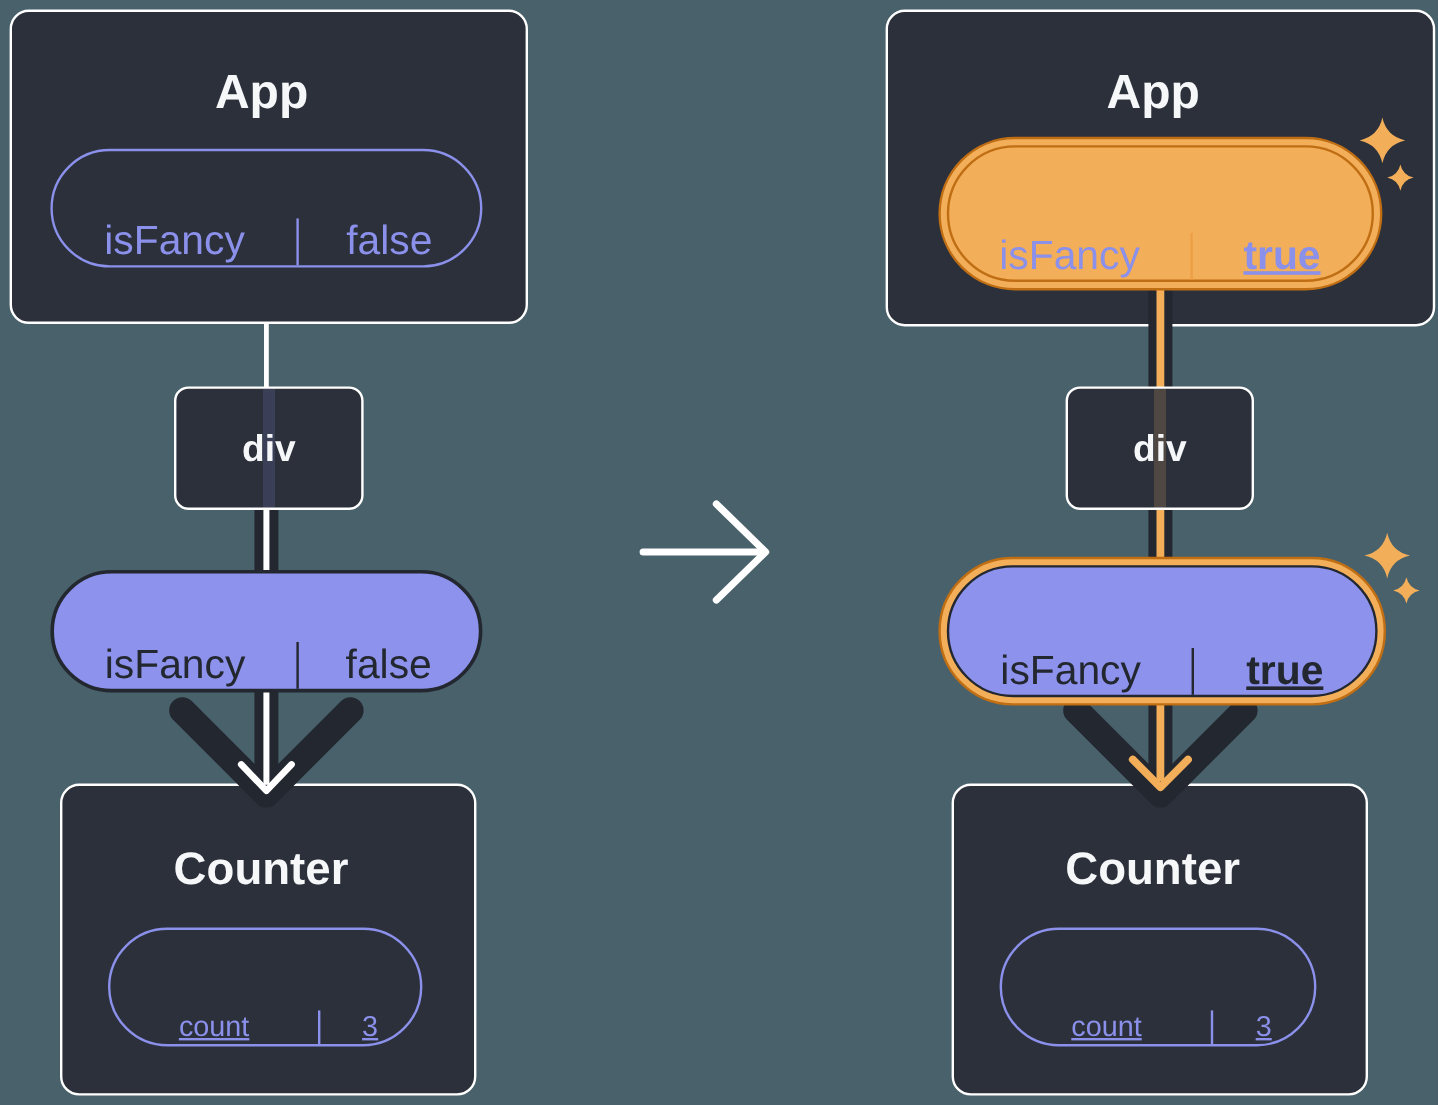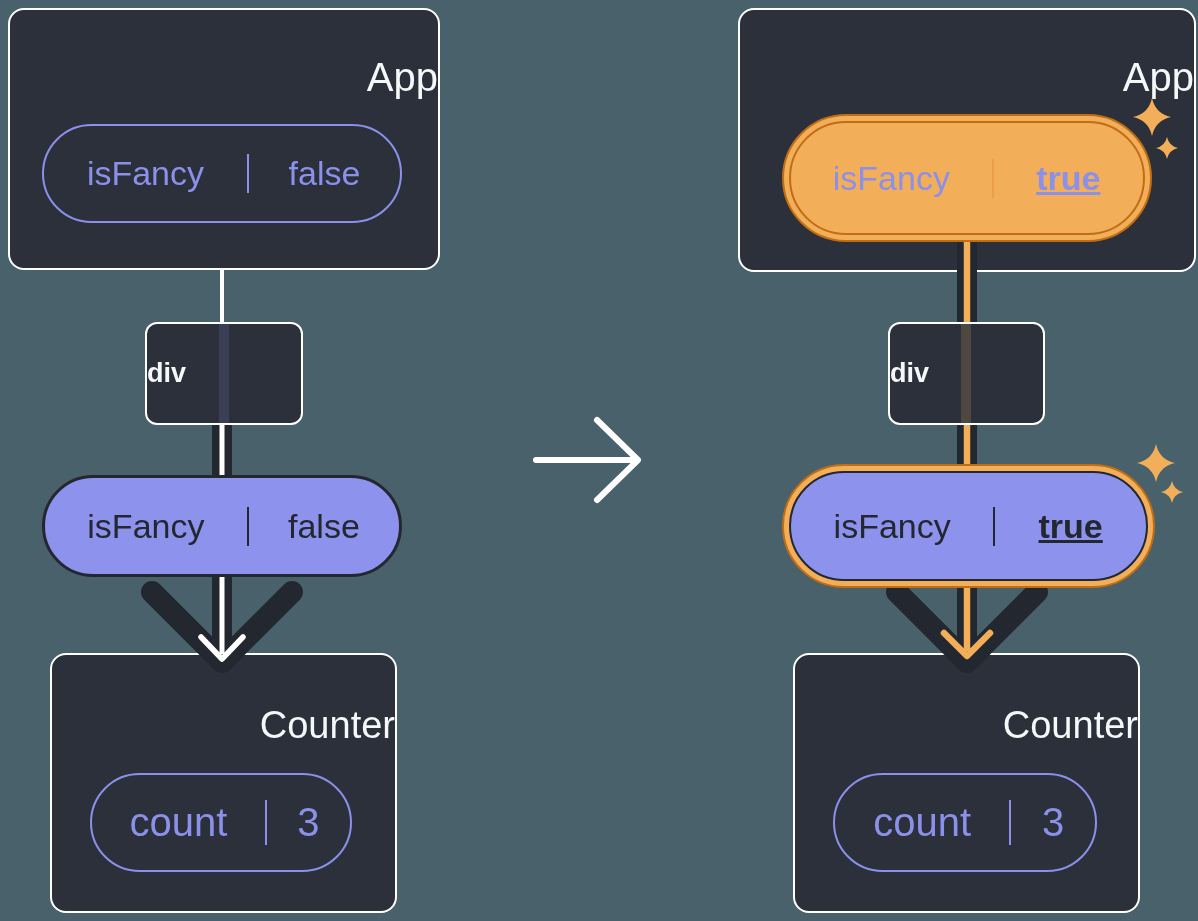--- a/index.html
+++ b/index.html
@@ -7,57 +7,57 @@
     --purple-fill:#8D92EC; --dark:#23272F; --white:#FFFFFF;
     --orange-light:#F2AE58; --orange-dark:#C06E14; --orange-divider:#EC9F45;
     --title-text:#F6F7F9;
   }
   html,body{margin:0;padding:0;}
   body{font-family:"Liberation Sans", sans-serif; background:var(--bg);}
   .canvas{position:relative;width:1198px;height:921px;background:var(--bg);overflow:hidden;}
 
   .card{position:absolute;background:var(--card);border:2.5px solid var(--card-border);
         border-radius:16px;box-sizing:border-box;z-index:1;}
-  .card .title{position:absolute;left:0;right:0;text-align:right;color:var(--title-text);
-        font-size:40px;font-weight:400;line-height:1;}
+  .card .title{position:absolute;left:0;right:12px;text-align:center;color:var(--title-text);
+        font-size:40px;font-weight:700;line-height:1;}
 
   .node{position:absolute;background:var(--card);border:2.5px solid var(--card-border);
         border-radius:12px;box-sizing:border-box;z-index:4;display:flex;
-        align-items:center;color:var(--title-text);
-        font-size:27px;font-weight:600;}
+        align-items:center;justify-content:center;color:var(--title-text);
+        font-size:31px;font-weight:600;}
   .node.stripe-purple{background:
         linear-gradient(90deg, transparent calc(50% - 5px), rgba(150,158,255,.14) calc(50% - 5px),
         rgba(150,158,255,.14) calc(50% + 5px), transparent calc(50% + 5px)), var(--card);}
   .node.stripe-orange{background:
         linear-gradient(90deg, transparent calc(50% - 5px), rgba(242,174,92,.18) calc(50% - 5px),
         rgba(242,174,92,.18) calc(50% + 5px), transparent calc(50% + 5px)), var(--card);}
 
   .pill{position:absolute;display:flex;box-sizing:border-box;border-radius:70px;
-        align-items:center;z-index:4;font-size:34px;}
+        align-items:flex-end;z-index:4;font-size:34px;}
   .pill .cell{display:flex;align-items:center;justify-content:center;}
   .pill .cell.name{width:57%;}
   .pill .cell.value{flex:1;}
 
   .pill.outline-purple{border:2.5px solid var(--purple);color:var(--purple);}
   .pill.outline-purple .cell.value{border-left:2.5px solid var(--purple);}
 
   .pill.fill-purple{background:var(--purple-fill);border:3px solid var(--dark);color:var(--dark);}
   .pill.fill-purple .cell.value{border-left:2.5px solid var(--dark);}
 
   .ring{position:absolute;box-sizing:border-box;background:var(--orange-light);
         border:2.5px solid var(--orange-dark);border-radius:74px;padding:5px;z-index:4;}
   .ring .pill{position:relative;width:100%;height:100%;}
   .ring .pill.inner-outline{border:2.5px solid var(--orange-dark);color:var(--purple);}
   .ring .pill.inner-outline .cell.value{border-left:2.5px solid var(--orange-divider);}
   .ring .pill.inner-fill{background:var(--purple-fill);border:2.5px solid var(--dark);color:var(--dark);}
   .ring .pill.inner-fill .cell.value{border-left:2.5px solid var(--dark);}
 
   .bold{font-weight:700;text-decoration:underline;}
 
-  .counter-pill{font-size:40px;border-radius:60px;}
+  .counter-pill{font-size:24px;border-radius:60px;text-decoration:underline;}
   .counter-pill .cell.name{width:67%;}
   .counter-pill .cell.value{flex:1;}
 
   svg.overlay{position:absolute;left:0;top:0;width:1198px;height:921px;z-index:3;pointer-events:none;}
   svg.overlay *{pointer-events:none;}
 </style>
 </head>
 <body>
 
 <div class="canvas">

